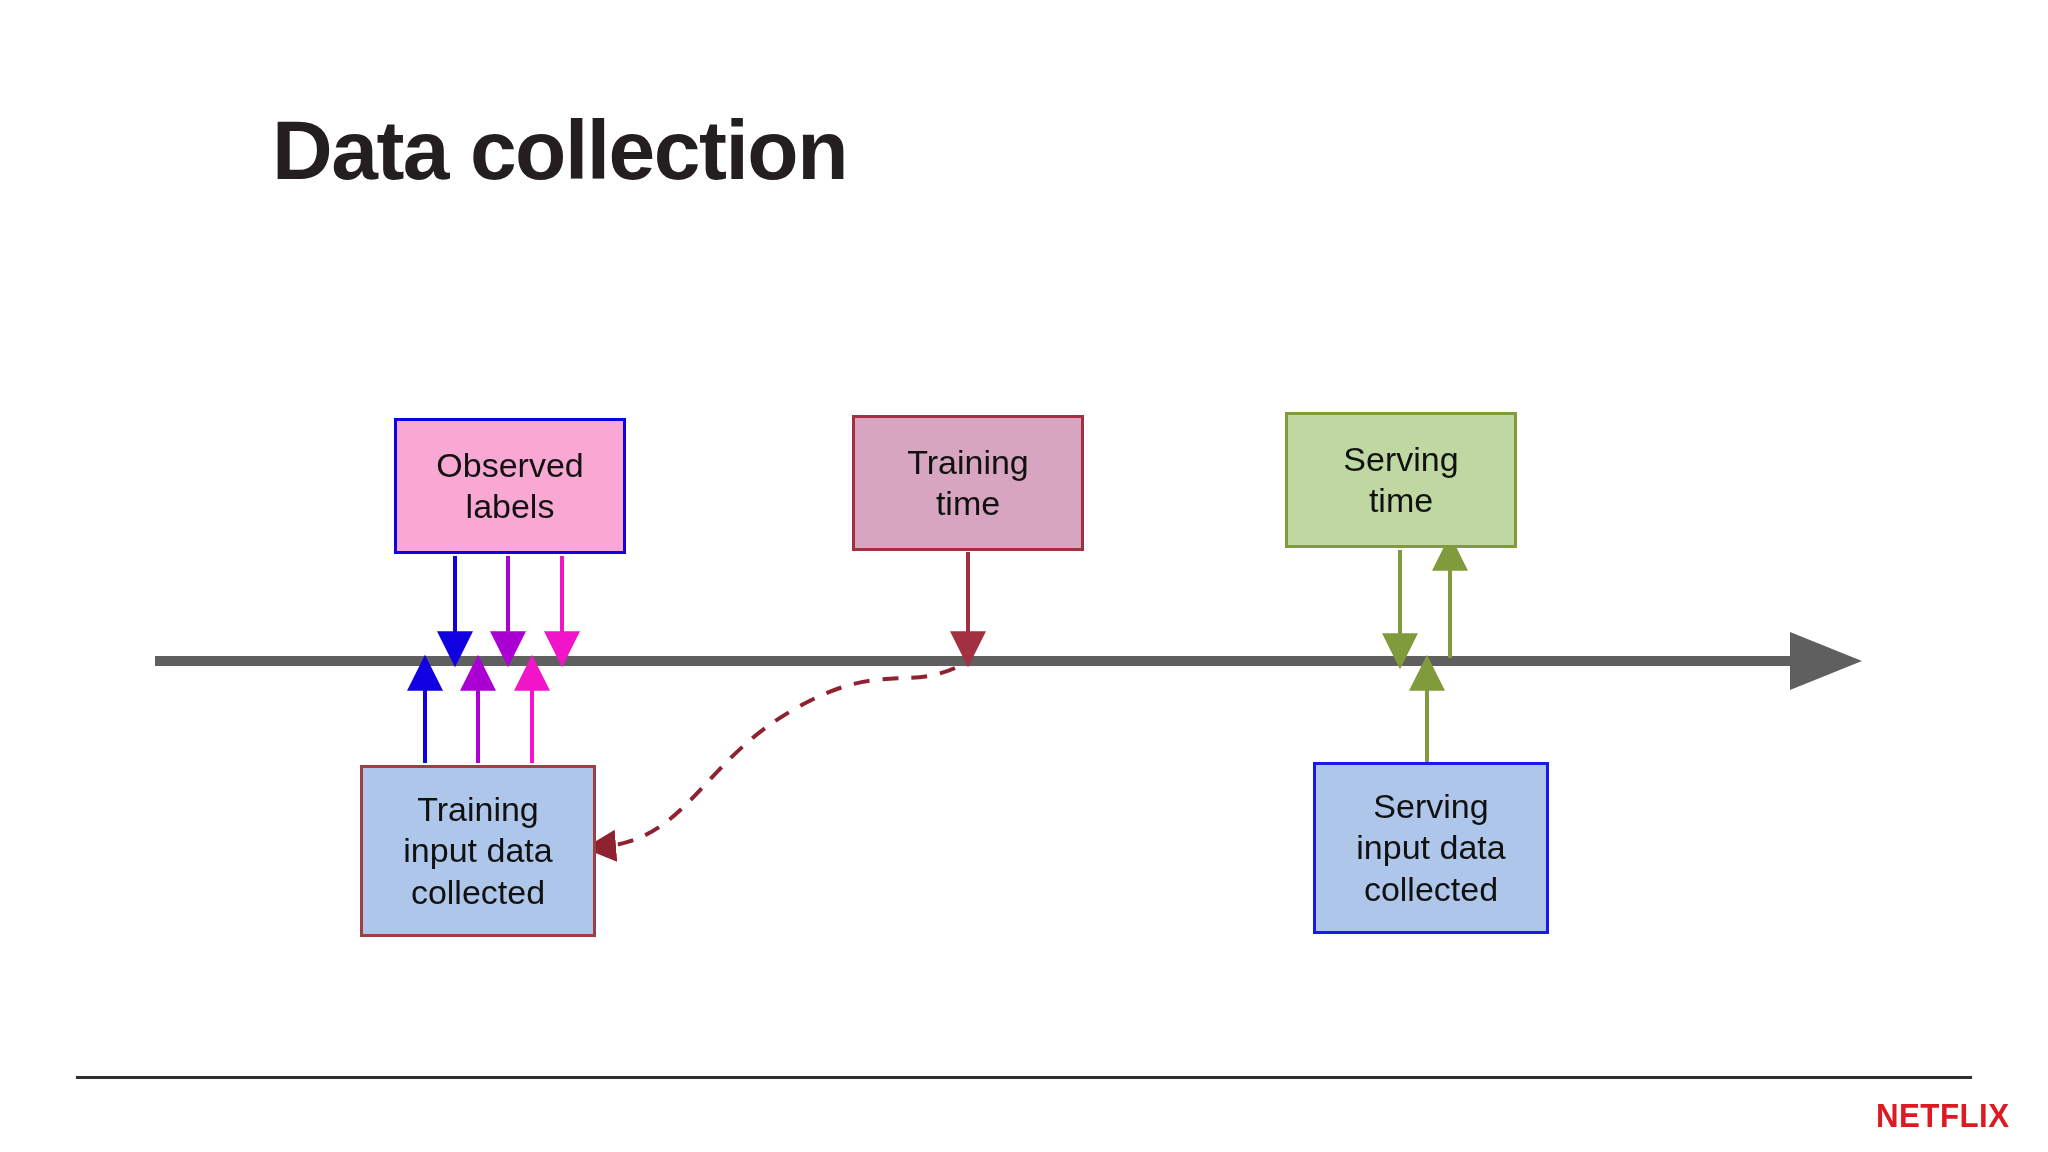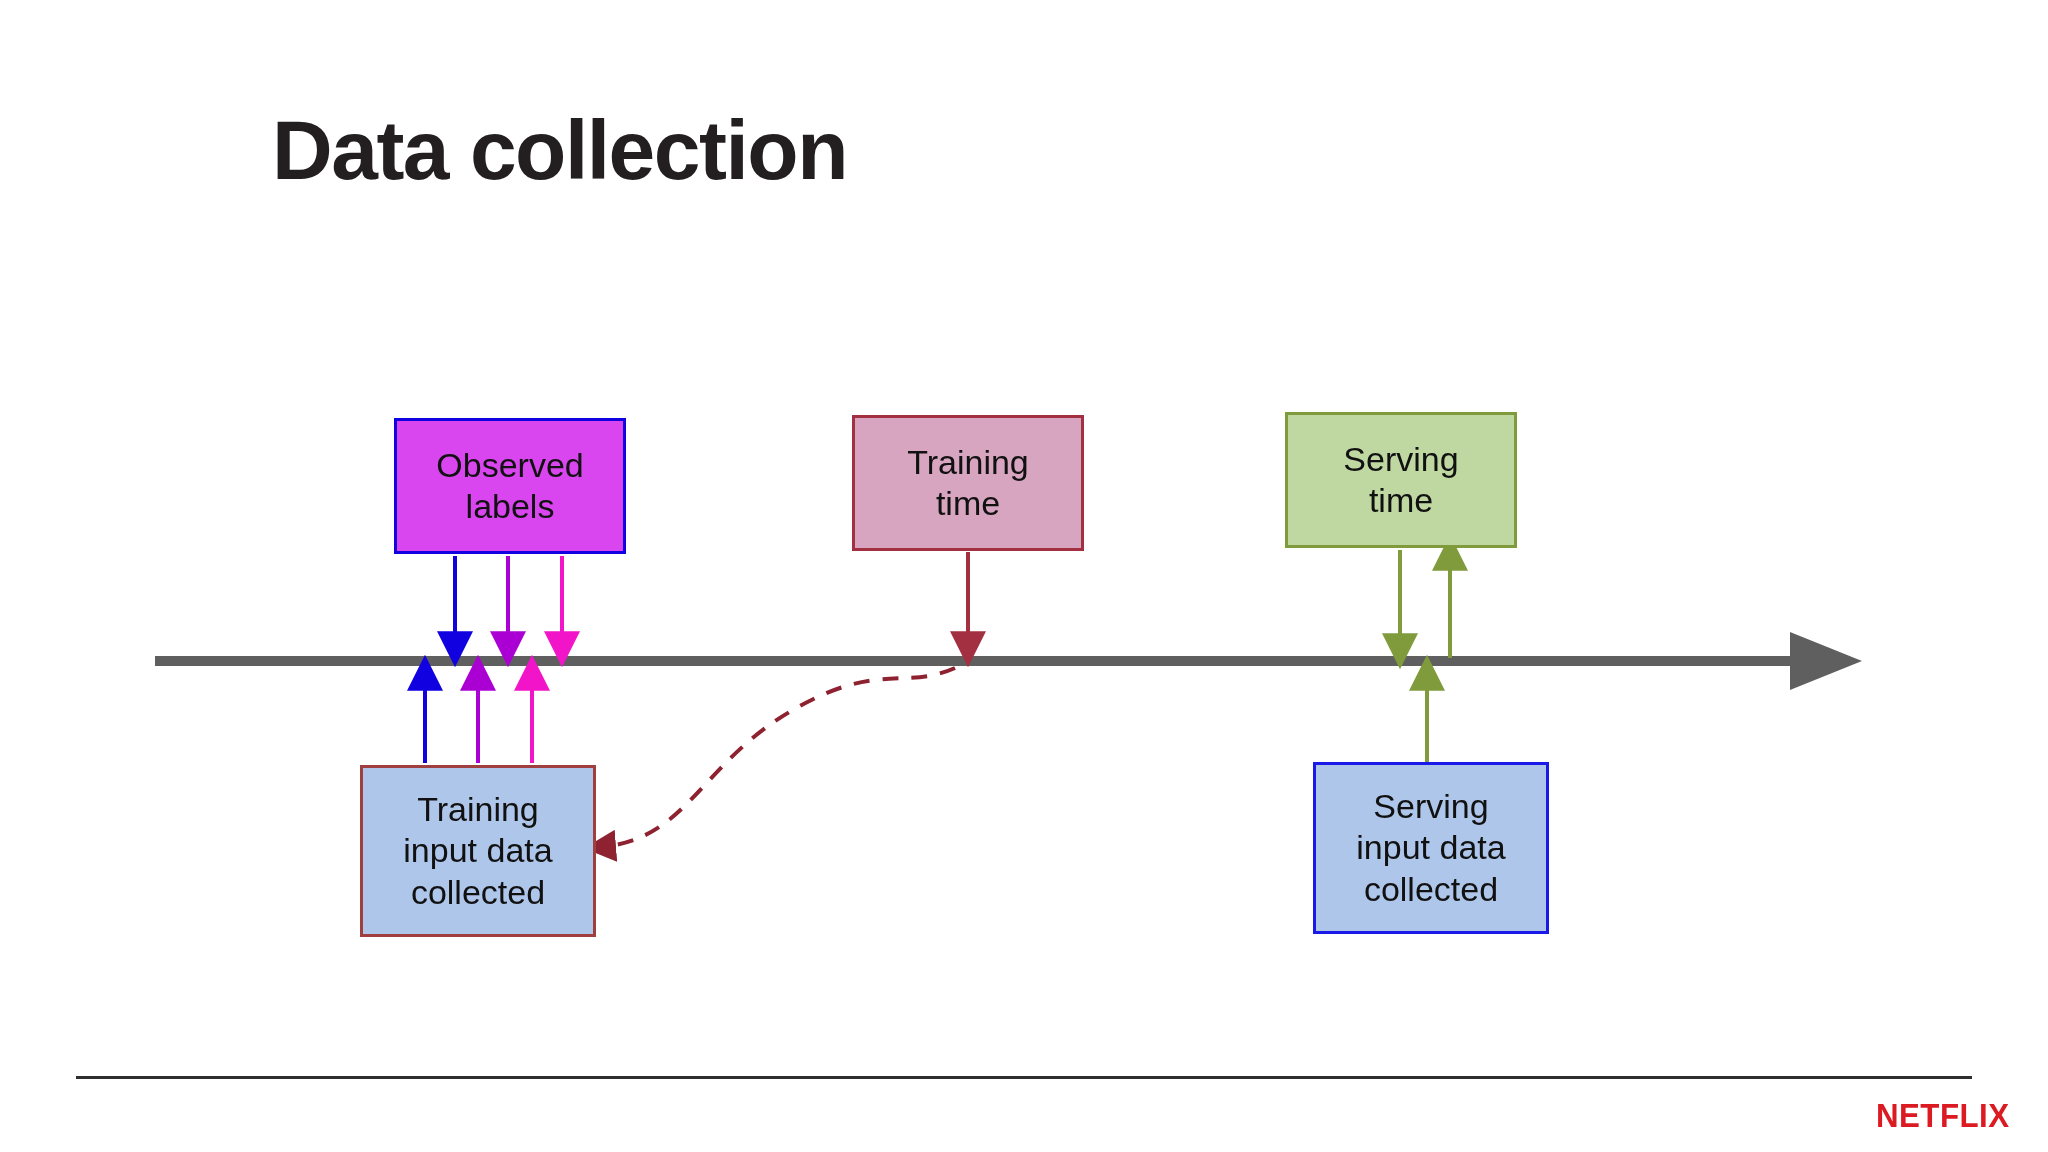--- a/index.html
+++ b/index.html
@@ -43,21 +43,21 @@
     justify-content: center;
     text-align: center;
     font-size: 34px;
     line-height: 1.22;
     color: #111111;
     white-space: pre-line;
   }
   #box-observed-labels {
     left: 394px; top: 418px;
     width: 232px; height: 136px;
-    background: #d946ef;
+    background: #f9a8d4;
     border: 3px solid #1100e0;
   }
   #box-training-time {
     left: 852px; top: 415px;
     width: 232px; height: 136px;
     background: #d7a5c0;
     border: 3px solid #a33040;
   }
   #box-serving-time {
     left: 1285px; top: 412px;

